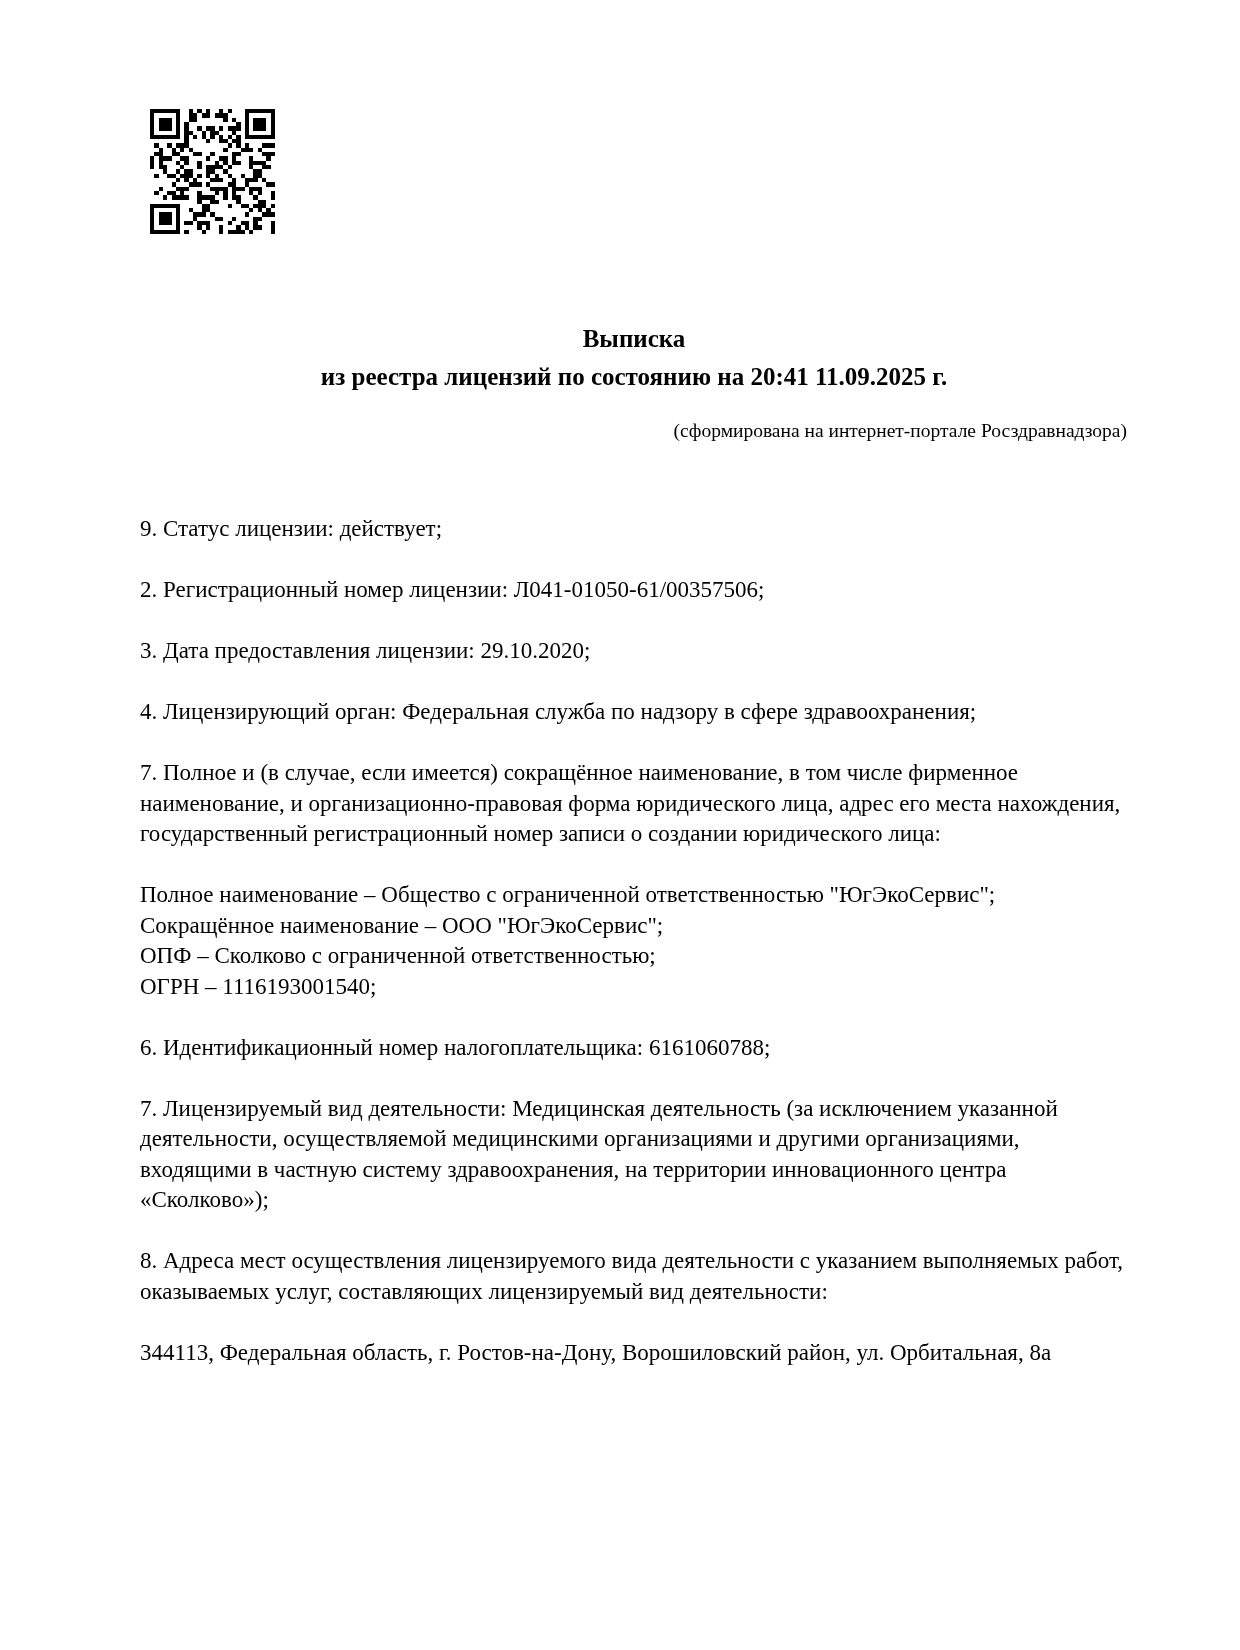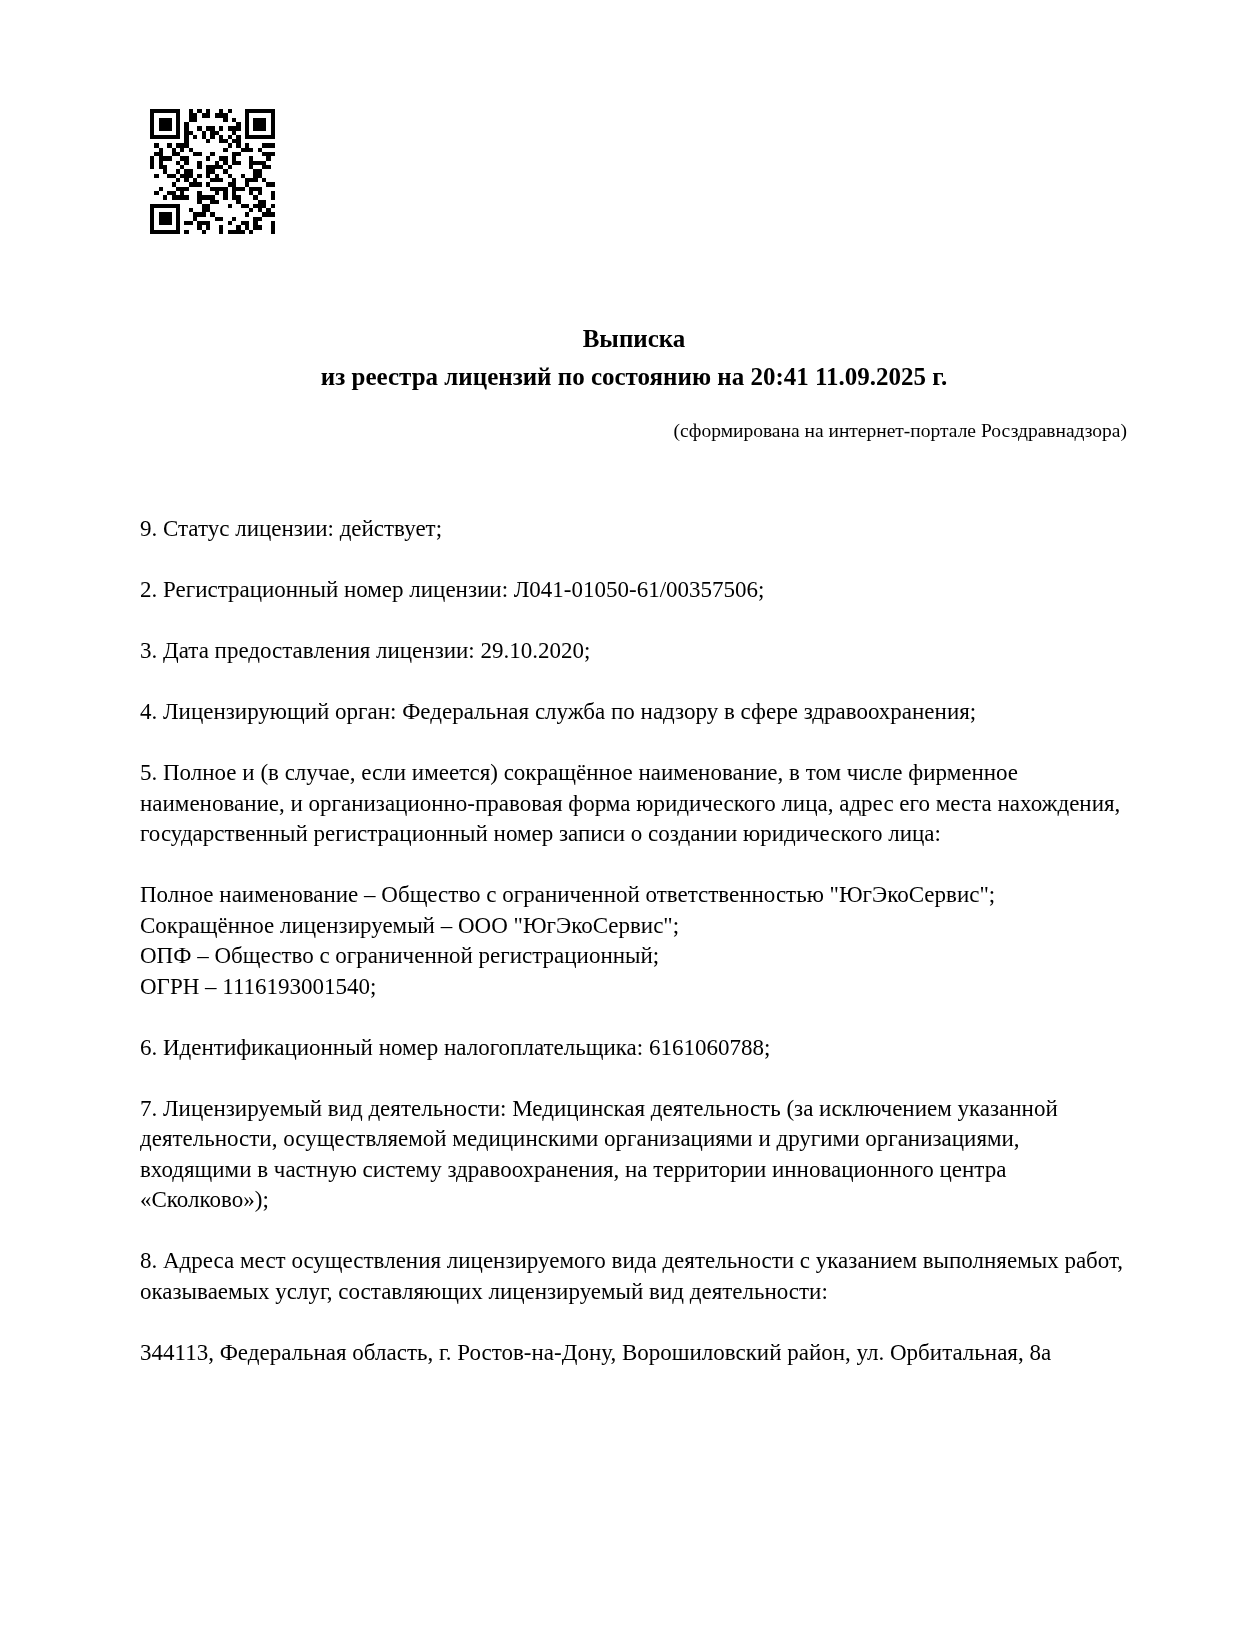--- a/index.html
+++ b/index.html
@@ -419,25 +419,25 @@
     <div>из реестра лицензий по состоянию на 20:41 11.09.2025 г.</div>
   </div>
 
   <div class="subtitle">(сформирована на интернет-портале Росздравнадзора)</div>
 
   <div class="body-text">
     <div class="para">9. Статус лицензии: действует;</div>
     <div class="para">2. Регистрационный номер лицензии: Л041-01050-61/00357506;</div>
     <div class="para">3. Дата предоставления лицензии: 29.10.2020;</div>
     <div class="para">4. Лицензирующий орган: Федеральная служба по надзору в сфере здравоохранения;</div>
-    <div class="para">5. Полное и (в случае, если имеется) сокращённое наименование, в том числе фирменное наименование, и организационно-правовая форма юридического лица, адрес его места нахождения, государственный регистрационный номер записи о создании юридического лица:</div>
+    <div class="para">7. Полное и (в случае, если имеется) сокращённое наименование, в том числе фирменное наименование, и организационно-правовая форма юридического лица, адрес его места нахождения, государственный регистрационный номер записи о создании юридического лица:</div>
     <div class="para">
       <div>Полное наименование – Общество с ограниченной ответственностью "ЮгЭкоСервис";</div>
-      <div>Сокращённое лицензируемый – ООО "ЮгЭкоСервис";</div>
-      <div>ОПФ – Общество с ограниченной регистрационный;</div>
+      <div>Сокращённое наименование – ООО "ЮгЭкоСервис";</div>
+      <div>ОПФ – Сколково с ограниченной ответственностью;</div>
       <div>ОГРН – 1116193001540;</div>
     </div>
     <div class="para">6. Идентификационный номер налогоплательщика: 6161060788;</div>
     <div class="para">7. Лицензируемый вид деятельности: Медицинская деятельность (за исключением указанной деятельности, осуществляемой медицинскими организациями и другими организациями, входящими в частную систему здравоохранения, на территории инновационного центра «Сколково»);</div>
     <div class="para">8. Адреса мест осуществления лицензируемого вида деятельности с указанием выполняемых работ, оказываемых услуг, составляющих лицензируемый вид деятельности:</div>
     <div class="para">344113, Федеральная область, г. Ростов-на-Дону, Ворошиловский район, ул. Орбитальная, 8а</div>
   </div>
 
 </div>
 

